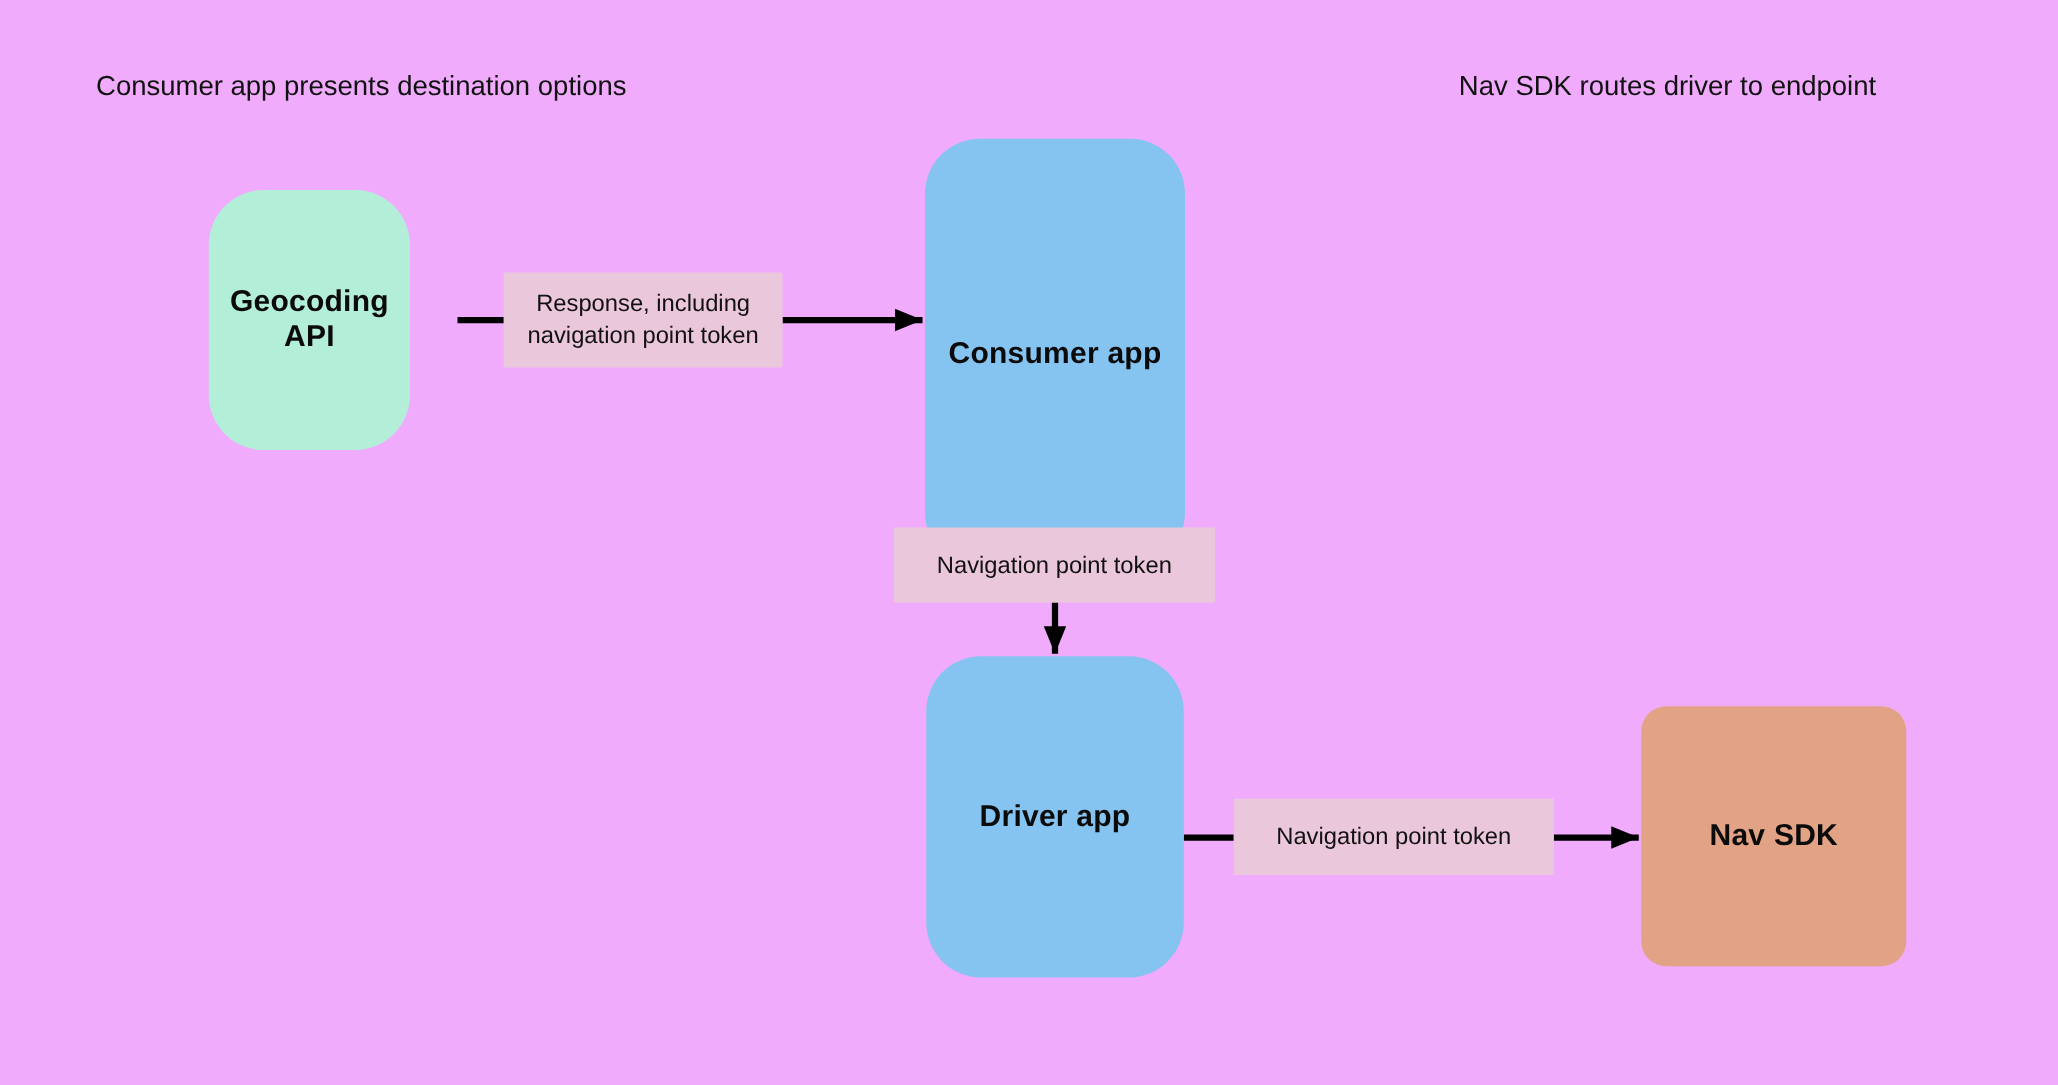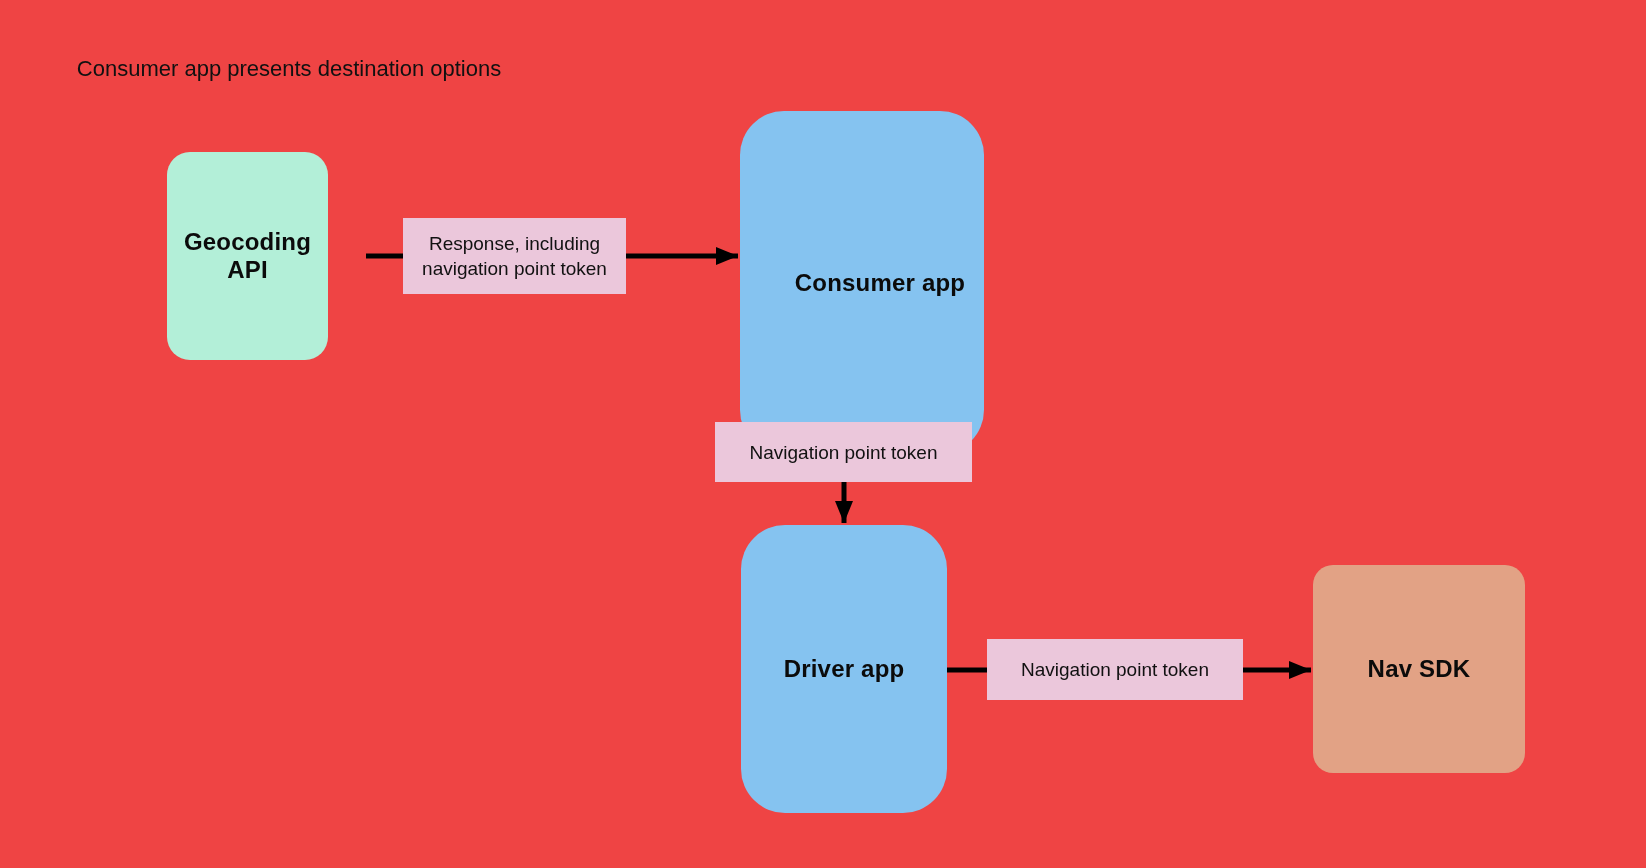--- a/index.html
+++ b/index.html
@@ -6,21 +6,21 @@
     margin: 0;
     padding: 0;
     background: #ffffff;
     font-family: "Liberation Sans", "DejaVu Sans", sans-serif;
   }
   .canvas {
     position: relative;
     width: 1646px;
     height: 868px;
     overflow: hidden;
-    background: #ef4444;
+    background: #f0abfc;
   }
   .arrows {
     position: absolute;
     left: 0; top: 0;
     width: 1646px; height: 868px;
     pointer-events: none;
   }
   .col-header {
     position: absolute;
     transform: translateX(-50%);
@@ -73,30 +73,31 @@
     <line x1="626" y1="256" x2="738" y2="256" stroke="#000" stroke-width="5" marker-end="url(#arrowhead)" style="stroke: rgb(0, 0, 0);"></line>
 
     <line x1="844" y1="400" x2="844" y2="422" stroke="#000" stroke-width="5" style="stroke: rgb(0, 0, 0);"></line>
     <line x1="844" y1="482" x2="844" y2="523" stroke="#000" stroke-width="5" marker-end="url(#arrowhead)" style="stroke: rgb(0, 0, 0);"></line>
 
     <line x1="947" y1="670" x2="987" y2="670" stroke="#000" stroke-width="5" style="stroke: rgb(0, 0, 0);"></line>
     <line x1="1243" y1="670" x2="1311" y2="670" stroke="#000" stroke-width="5" marker-end="url(#arrowhead)" style="stroke: rgb(0, 0, 0);"></line>
   </svg>
 
   <div class="col-header" style="left:289px">Consumer app presents destination options</div>
+  <div class="col-header" style="left:1334px">Nav SDK routes driver to endpoint</div>
 
-  <div class="node" style="left: 167px; top: 152px; width: 161px; height: 208px; background-color: rgb(179, 239, 216); border-radius: 23px;">
+  <div class="node" style="left: 167px; top: 152px; width: 161px; height: 208px; background-color: rgb(179, 239, 216);">
     <span class="node-label">Geocoding API</span>
   </div>
 
-  <div class="node" style="left: 740px; top: 111px; width: 208px; height: 343px; background-color: rgb(133, 195, 240); padding-left: 36px;">
+  <div class="node" style="left: 740px; top: 111px; width: 208px; height: 343px; background-color: rgb(133, 195, 240);">
     <span class="node-label">Consumer app</span>
   </div>
 
-  <div class="node" style="left: 741px; top: 525px; width: 206px; height: 288px; background-color: rgb(133, 195, 240);">
+  <div class="node" style="left: 741px; top: 525px; width: 206px; height: 257px; background-color: rgb(133, 195, 240);">
     <span class="node-label">Driver app</span>
   </div>
 
   <div class="node" style="left: 1313px; top: 565px; width: 212px; height: 208px; border-radius: 20px; background-color: rgb(226, 162, 133);">
     <span class="node-label">Nav SDK</span>
   </div>
 
   <div class="edge-label" style="left: 403px; top: 218px; width: 223px; height: 76px; background-color: rgb(235, 199, 219);">Response, including navigation point token</div>
 
   <div class="edge-label" style="left: 715px; top: 422px; width: 257px; height: 60px; background-color: rgb(235, 199, 219);">Navigation point token</div>

